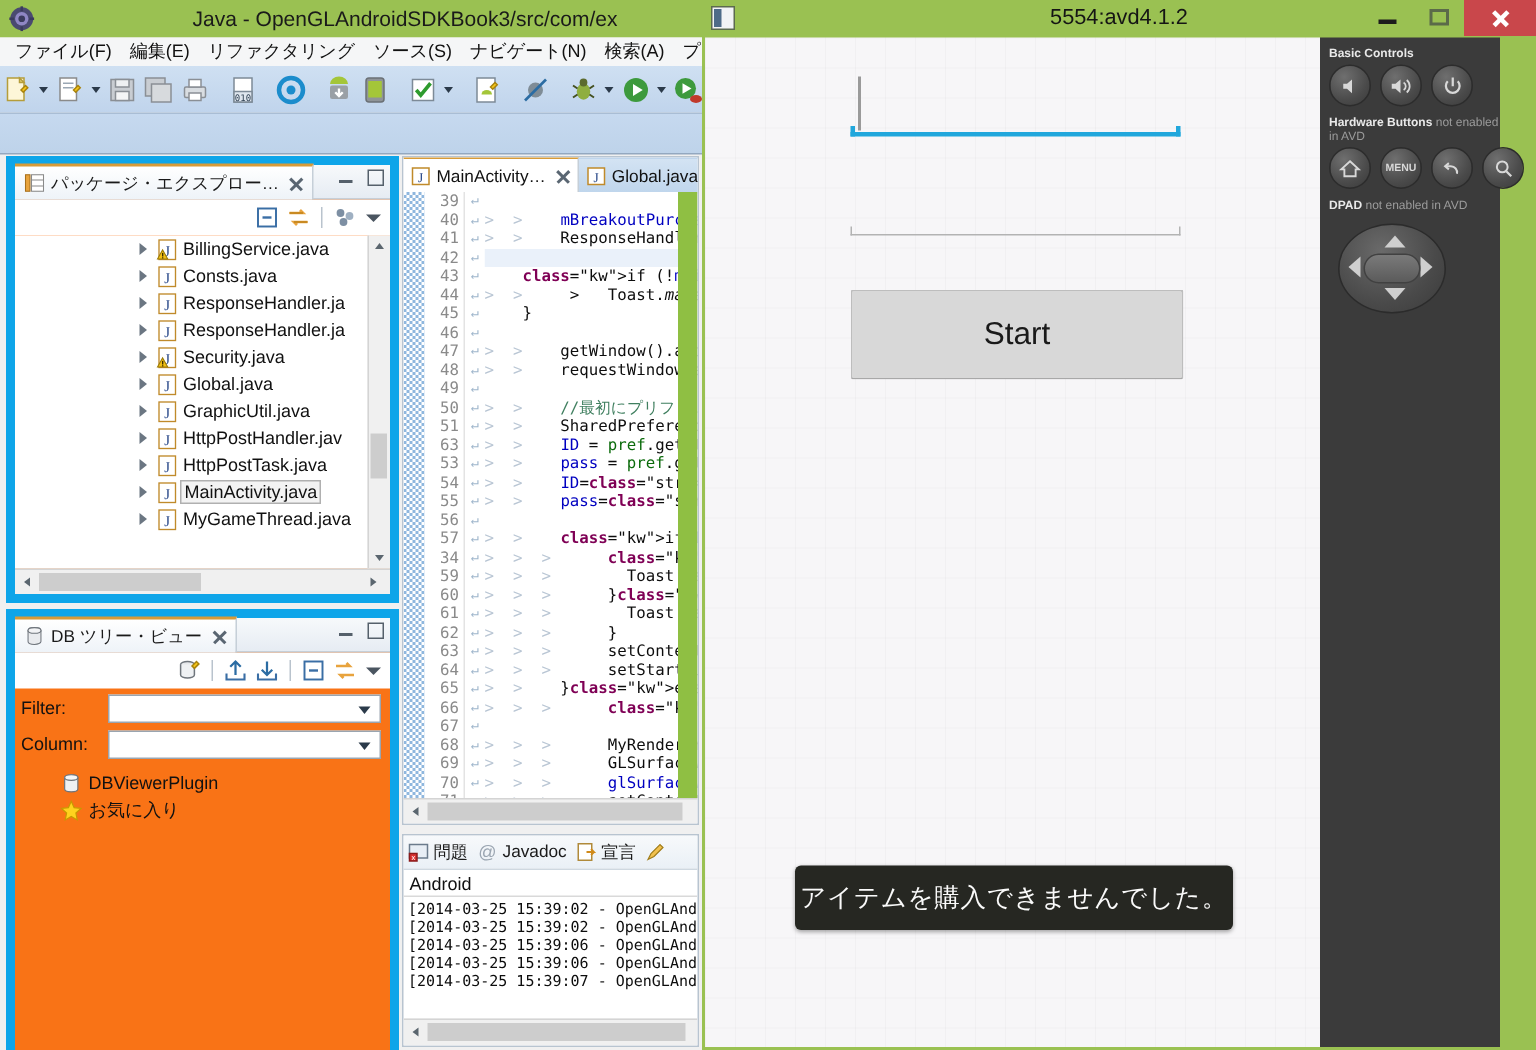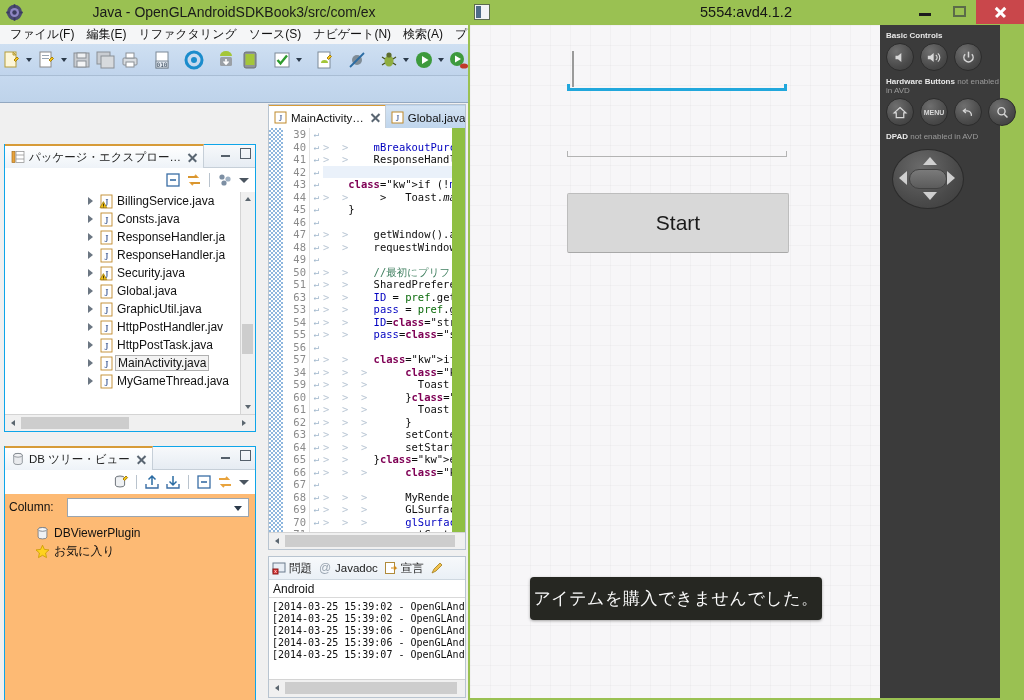--- a/index.html
+++ b/index.html
@@ -22,21 +22,21 @@
     display: flex; align-items: center;
   }
   .ecl-titlebar .app-icon {
     width: 17px; height: 17px; margin-left: 6px; flex: 0 0 auto;
     position: relative;
   }
   .ecl-title-text {
     position: absolute; left: 0; top: 0; width: 468px; height: 25px;
     line-height: 25px; text-align: center;
     font-size: 14px; color: #1a1a1a; white-space: nowrap;
-    overflow: hidden; pointer-events: none;
+    overflow: hidden; pointer-events: none; padding-left: 36px;
   }
   .ecl-menubar {
     position: absolute; left: 0; top: 25px; width: 468px; height: 19px;
     background: #f5f6f7;
     display: flex; align-items: center; padding-left: 4px;
     font-size: 12px; color: #111; box-sizing: border-box;
   }
   .ecl-menubar .mi { padding: 0 6px; white-space: nowrap; }
   .ecl-toolbar {
     position: absolute; left: 0; top: 44px; width: 468px; height: 32px;
@@ -59,23 +59,22 @@
     position: absolute; left: 0; top: 76px; width: 468px; height: 26px;
     background: linear-gradient(#c6d9ef, #bed3ea);
     border-bottom: 1px solid #93a8c0;
   }
 
   
   .ico { display:block; width:100%; height:100%; }
 
   
   .panel {
-    position: absolute; background: #fdba74;
-    border: 1px solid #0ea5e9;
-    margin-top: 40px;
+    position: absolute; background: #f97316;
+    border: 6px solid #0ea5e9;
   }
   .panel-tabrow {
     height: 22px; background: linear-gradient(#f7f9fb,#e6ecf3);
     border-bottom: 1px solid #c6cfd8;
     display: flex; align-items: center; position: relative;
   }
   .panel-tab {
     display:flex; align-items:center; height: 22px;
     padding: 0 4px 0 6px;
     background: linear-gradient(#ffffff,#eef3f8);
@@ -725,20 +724,24 @@
           </svg>
         </span>
         <span class="ptool">
           <svg class="ico" viewBox="0 0 18 18">
             <path d="M3 6 h9 l-2 -2 M15 12 h-9 l2 2" stroke="#e8a33d" stroke-width="1.8" fill="none"></path>
           </svg>
         </span>
         <span class="menu-tri"></span>
       </div>
 
+      <div class="db-field-row">
+        <span class="db-lbl">Filter:</span>
+        <span class="db-combo"></span>
+      </div>
       <div class="db-field-row">
         <span class="db-lbl">Column:</span>
         <span class="db-combo"></span>
       </div>
 
       <div style="margin-top:6px;" id="db-tree">
           <div class="db-tree-row">
             <span class="ficon">
               <svg class="ico" viewBox="0 0 15 15">
                 <ellipse cx="7.5" cy="3.4" rx="4.4" ry="1.9" fill="#e9ebee" stroke="#6f757c" stroke-width="0.8"></ellipse>

